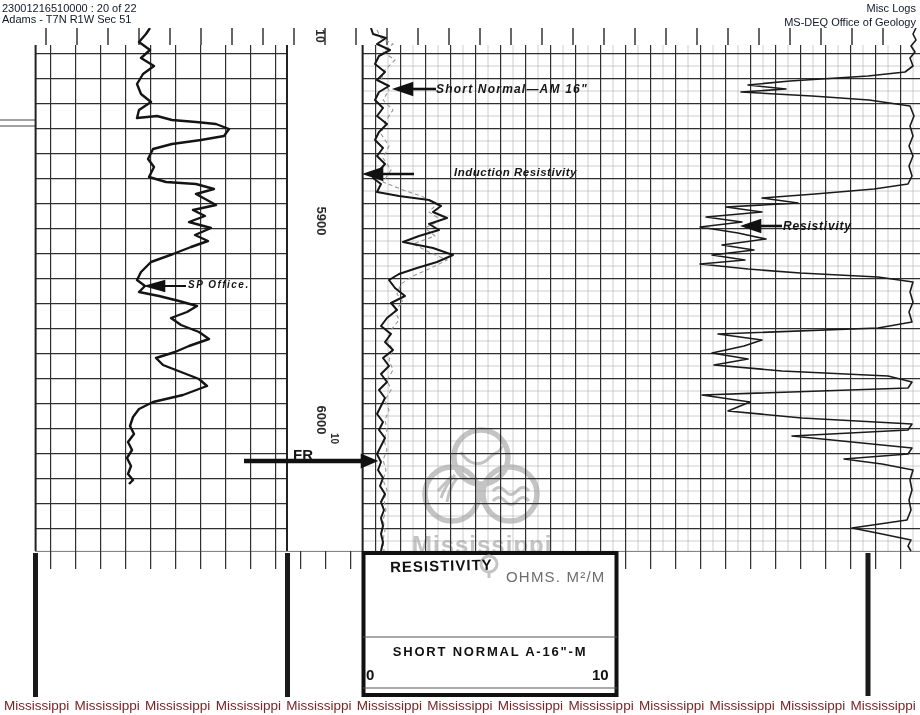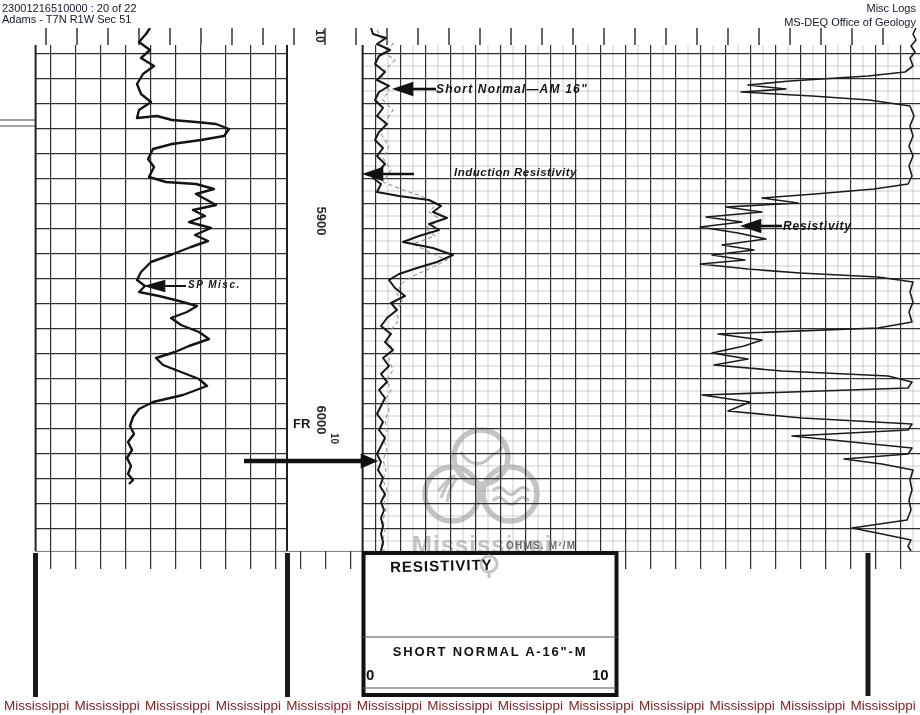--- a/index.html
+++ b/index.html
@@ -118,25 +118,25 @@
 </svg>
 
 <div class="vlabel" style="left:306px;top:29px;width:28px;height:14px;font-size:12px;">10</div>
 <div class="vlabel" style="left:302px;top:214px;width:40px;height:14px;font-size:13px;">5900</div>
 <div class="vlabel" style="left:302px;top:413px;width:40px;height:14px;font-size:13px;">6000</div>
 <div class="vlabel" style="left:322px;top:432px;width:22px;height:13px;font-size:10px;">10</div>
 
 <div class="scan-label" style="left:436px;top:82px;font-size:12px;letter-spacing:1.2px;">Short Normal—AM 16"</div>
 <div class="scan-label" style="left:413px;top:166px;font-size:11.5px;letter-spacing:0.5px;margin-left:41px;">Induction Resistivity</div>
 <div class="scan-label" style="left:783px;top:219px;font-size:12px;letter-spacing:0.8px;">Resistivity</div>
-<div class="scan-label" style="left:188px;top:279px;font-size:10px;letter-spacing:1.5px;">SP Misc.</div>
-<div class="scan-label" style="left:293px;top:416px;font-size:13px;font-style:normal;">FR</div>
+<div class="scan-label" style="left:188px;top:279px;font-size:10px;letter-spacing:1.5px;">SP Office.</div>
+<div class="scan-label" style="left:293px;top:446px;font-size:15px;font-style:normal;">FR</div>
 
 <div class="boxtext" style="left:390px;top:557px;font-weight:700;font-size:15px;letter-spacing:1px;transform:rotate(-1.5deg);">RESISTIVITY</div>
-<div class="boxtext" style="left:506px;top:540px;font-size:10px;letter-spacing:1.2px;color:#6d6d6d;font-weight:700;">OHMS. M²/M</div>
+<div class="boxtext" style="left:506px;top:568px;font-size:15px;letter-spacing:1.2px;color:#6d6d6d;font-weight:400;">OHMS. M²/M</div>
 <div class="boxtext" style="left:363px;top:644px;width:254px;text-align:center;font-weight:700;font-size:13px;letter-spacing:1.8px;">SHORT NORMAL A-16"-M</div>
 <div class="boxtext" style="left:366px;top:666px;font-weight:700;font-size:15px;">0</div>
 <div class="boxtext" style="left:592px;top:666px;font-weight:700;font-size:15px;">10</div>
 
 <div class="footer-row">
   <span>Mississippi</span>
   <span>Mississippi</span>
   <span>Mississippi</span>
   <span>Mississippi</span>
   <span>Mississippi</span>

